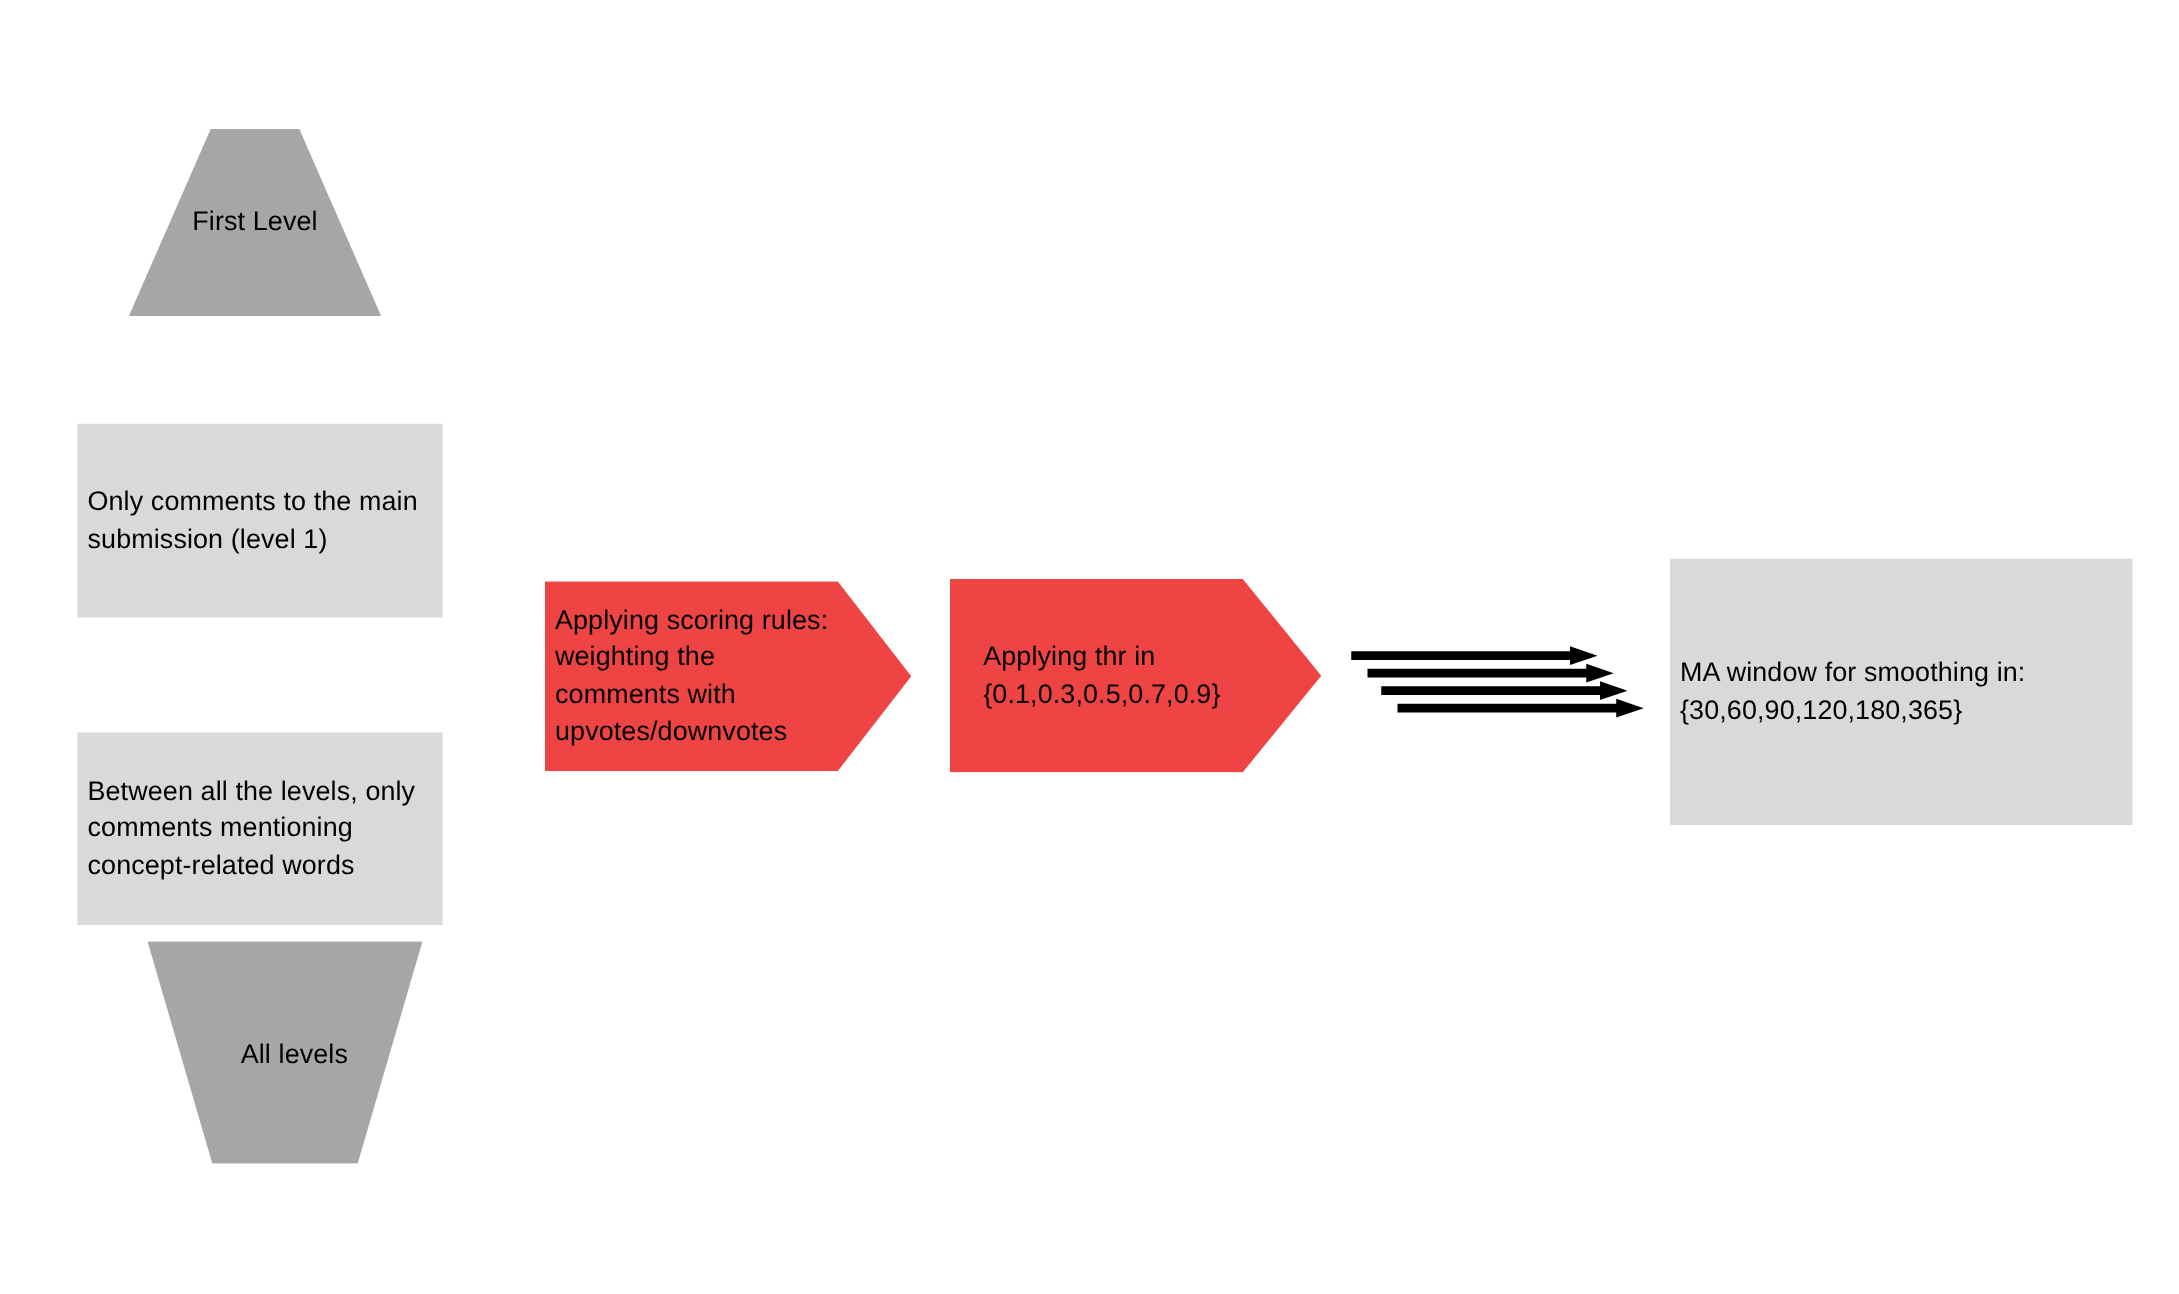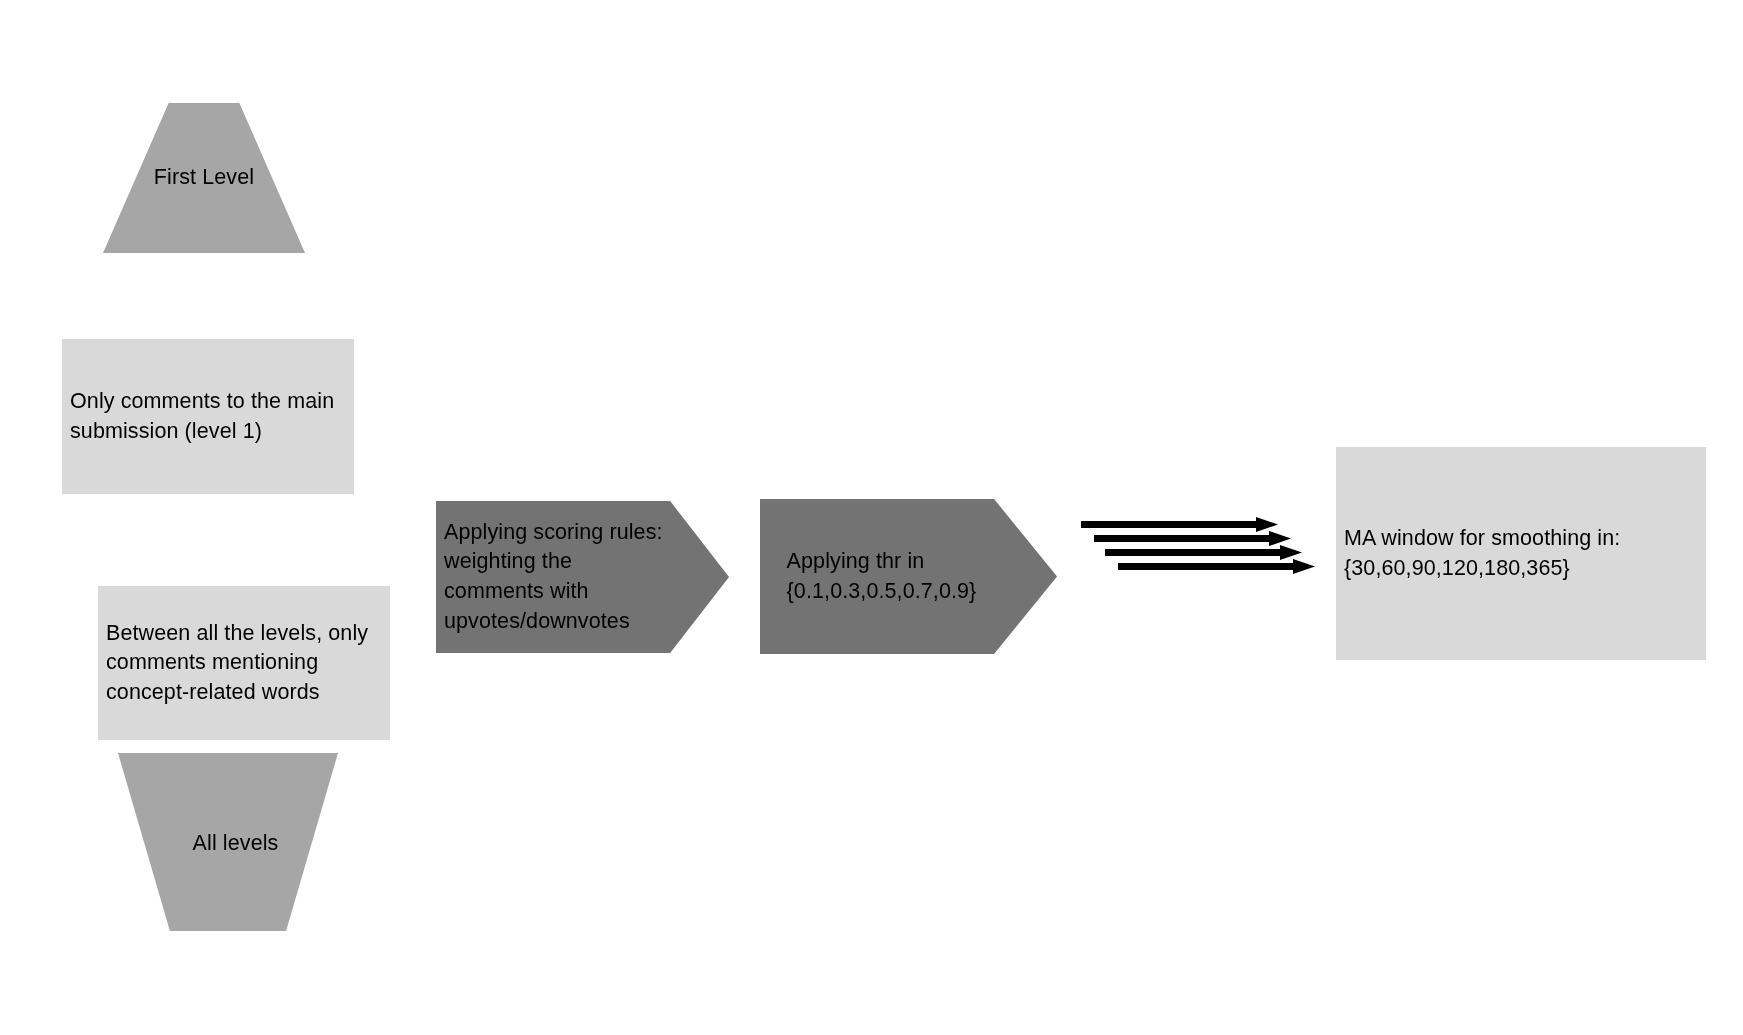--- a/index.html
+++ b/index.html
@@ -45,22 +45,21 @@
     clip-path: polygon(0% 0%, 100% 0%, 76.4% 100%, 23.6% 100%);
   }
 
   
   .rect {
     background: #d9d9d9;
   }
 
   
   .arrow-block {
-    background: #737373;
-    margin-top: 36px;
+    background: #ef4444;
   }
 
   
   .connector {
     position: absolute;
     overflow: visible;
   }
 
   .italic { }
 </style>
@@ -70,21 +69,21 @@
 <div id="canvas">
 
   <div class="node trapezoid-down" style="left:103px; top:103px; width:202px; height:150px;">
     <span class="txt">First Level</span>
   </div>
 
   <div class="node rect" style="left:62px; top:293px; width:292px; height:155px;margin-top:46px;">
     <span class="txt">Only comments to the main submission (level 1)</span>
   </div>
 
-  <div class="node rect" style="left:62px; top:586px; width:292px; height:154px;margin-left:36px;">
+  <div class="node rect" style="left:62px; top:586px; width:292px; height:154px;">
     <span class="txt">Between all the levels, only comments mentioning concept-related words</span>
   </div>
 
   <div class="node trapezoid-up" style="left:118px; top:753px; width:220px; height:178px;">
     <span class="txt" style="transform:translateY(2px);margin-left:15px;">All levels</span>
   </div>
 
   <div class="node arrow-block" style="left:436px; top:465px; width:293px; height:152px;
               clip-path: polygon(0% 0%, 79.9% 0%, 100% 50%, 79.9% 100%, 0% 100%);">
     <span class="txt" style="padding-right:64px;">Applying scoring rules: weighting the comments with upvotes/downvotes</span>

